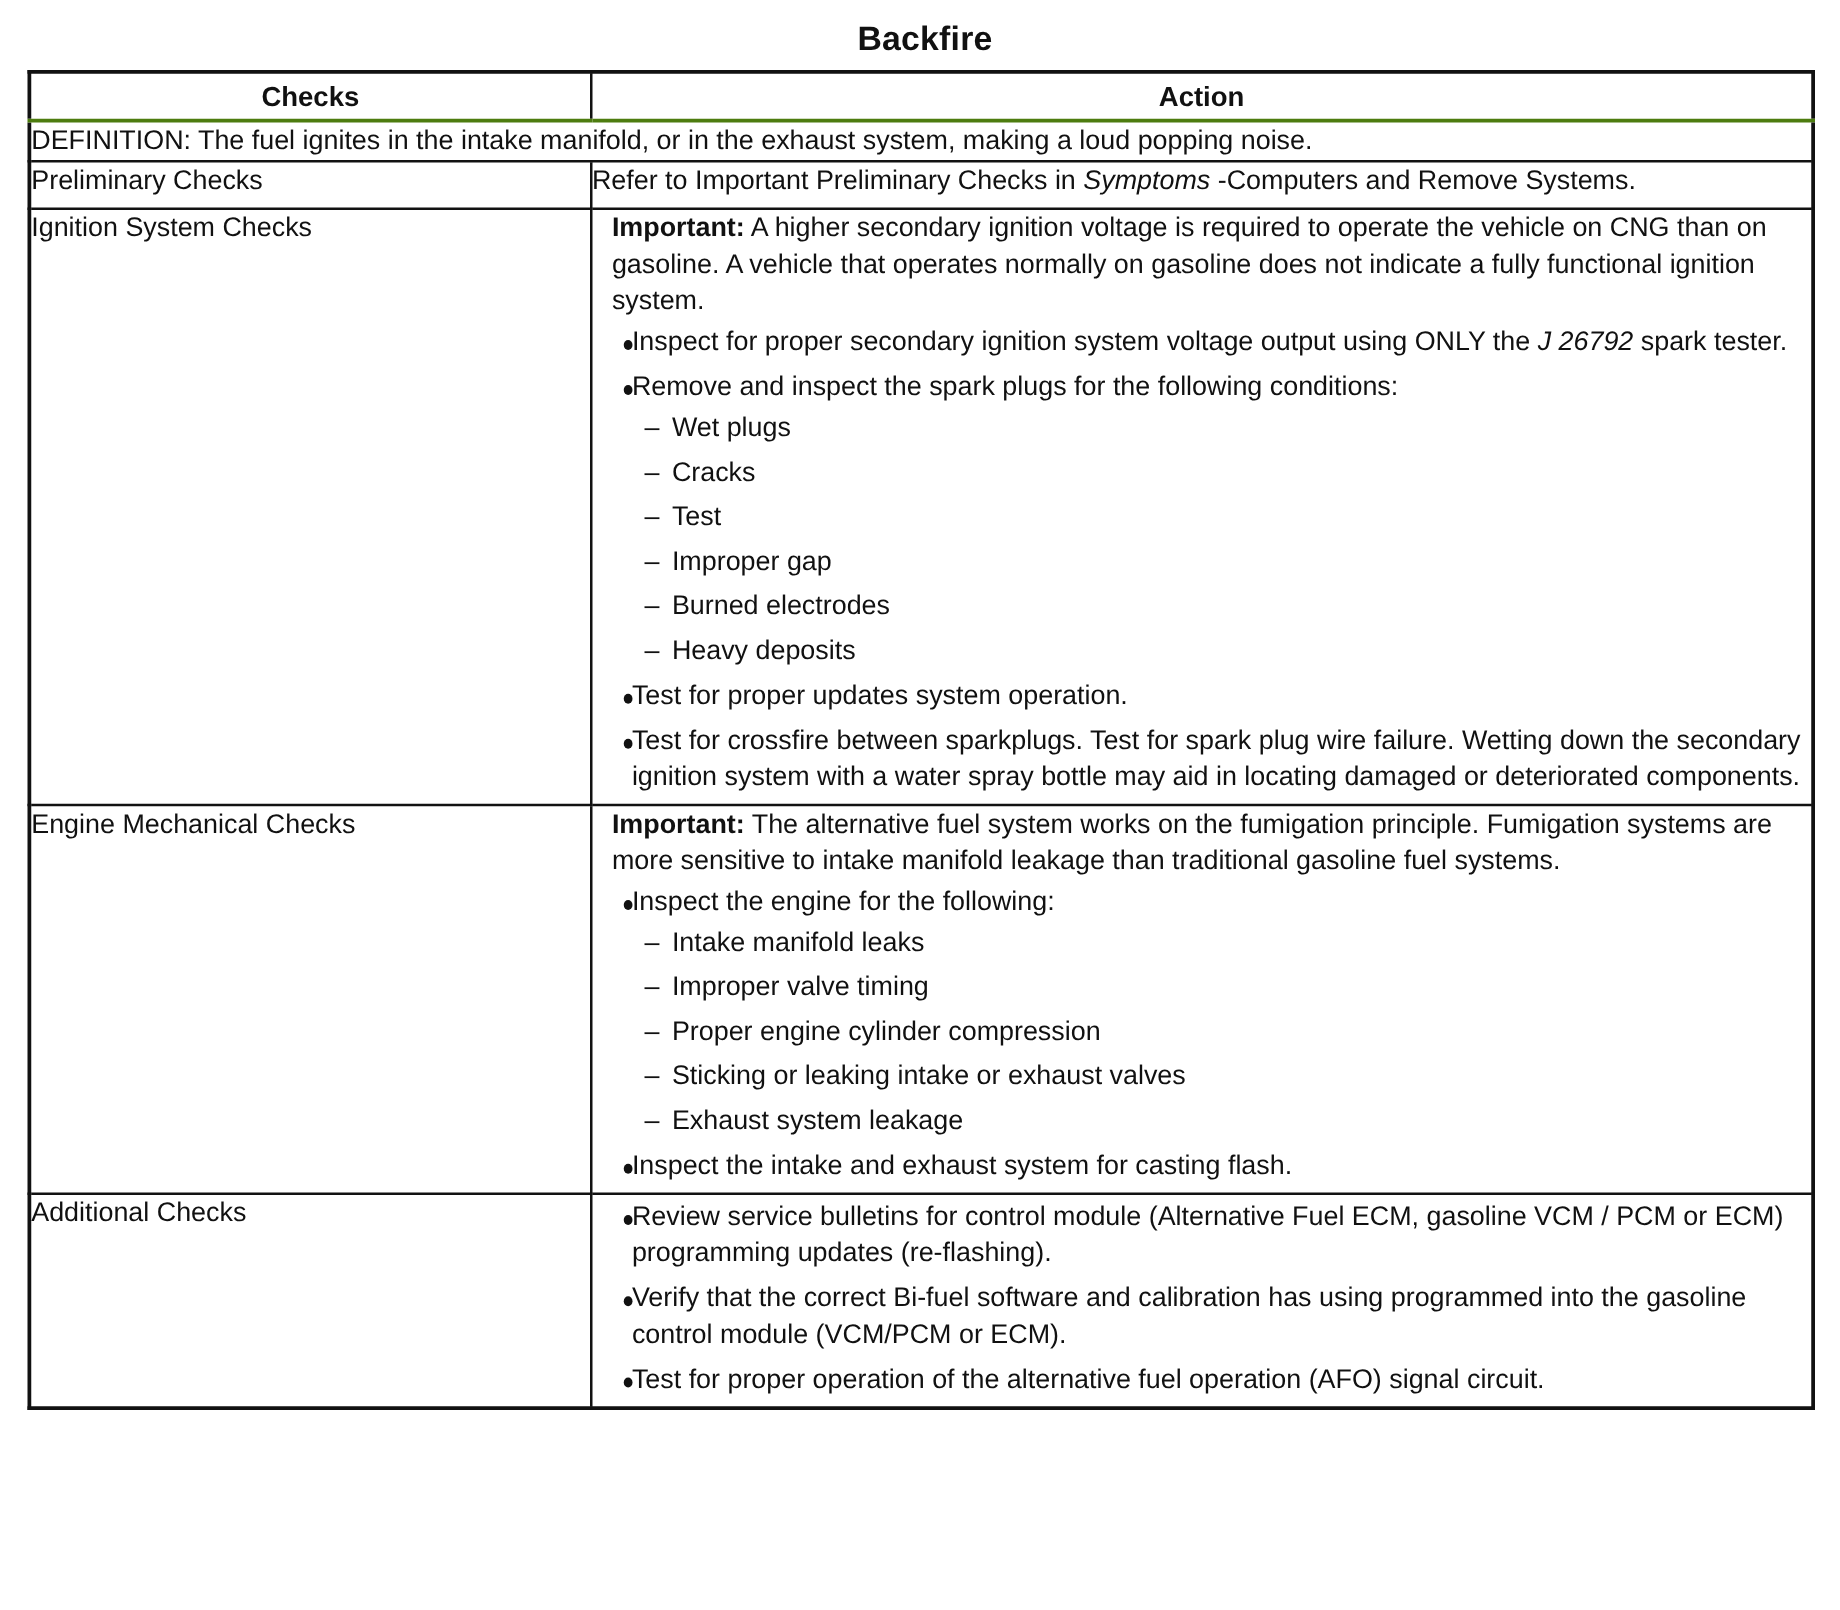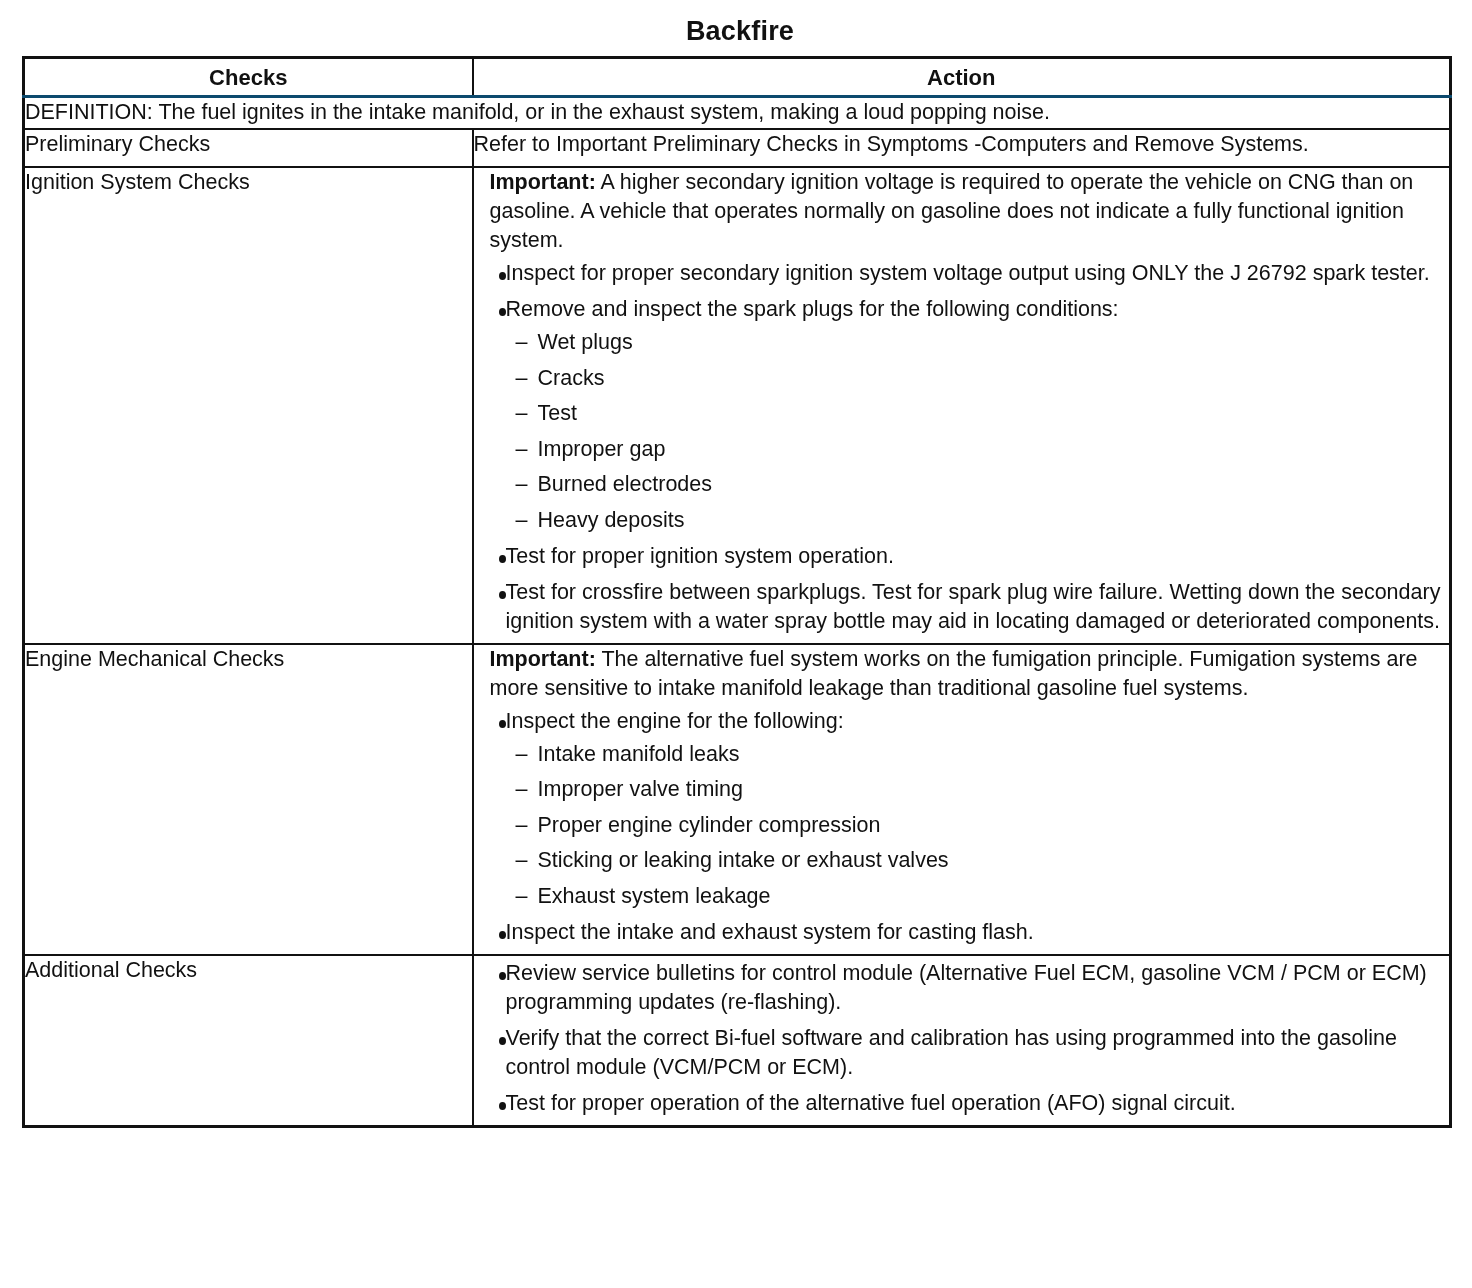--- a/index.html
+++ b/index.html
@@ -16,36 +16,36 @@
     border-collapse: collapse; table-layout: fixed;
     border: 3px solid #111;
   }
   table.doc col.c1 { width: 449px; }
   table.doc col.c2 { width: 978px; }
   table.doc td, table.doc th {
     border: 2px solid #111; vertical-align: top;
     font-size: 21.5px; line-height: 29px; padding: 0;
   }
   table.doc th { font-weight: bold; text-align: center; height: 36px; vertical-align: middle; font-size: 22px; }
-  tr.hdr th { border-bottom: 3px solid #0c4a6e; }
+  tr.hdr th { border-bottom: 3px solid #4d7c0f; }
   td.def { padding: 4px 18px 6px 17px; height: 30px; margin-left: 40px; }
   td.check { padding: 2px 18px 0 17px; }
   td.action { padding: 2px 10px 6px 12px; }
   .imp { margin: 0 0 4px 0; padding-left: 16px; }
   .imp b { font-weight: bold; }
   ul.bul { list-style: none; margin: 0; padding: 0; }
   ul.bul > li { position: relative; padding-left: 32px; margin: 3px 0 7px 0; }
   ul.bul > li > .dot {
     position: absolute; left: 25px; top: 13px; width: 7px; height: 8px;
     background: #111; border-radius: 50%;
   }
   ul.sub { list-style: none; margin: 4px 0 0 0; padding: 0; }
   ul.sub > li { position: relative; padding-left: 32px; margin: 0 0 6.5px 0; }
   ul.sub > li > .dash { position: absolute; left: 10px; top: 0; }
-  .it { }
+  .it { font-style: italic; }
   .row-prelim td { height: 36px; }
   .row-fuel td { height: 36px; }
 </style>
 </head>
 <body>
 
 <div class="title">Backfire</div>
 
 <table class="doc">
   <colgroup>
@@ -76,21 +76,21 @@
         <li><span class="dot"></span><span>Remove and inspect the spark plugs for the following conditions:</span>
           <ul class="sub">
             <li><span class="dash">–</span><span>Wet plugs</span></li>
             <li><span class="dash">–</span><span>Cracks</span></li>
             <li><span class="dash">–</span><span>Test</span></li>
             <li><span class="dash">–</span><span>Improper gap</span></li>
             <li><span class="dash">–</span><span>Burned electrodes</span></li>
             <li><span class="dash">–</span><span>Heavy deposits</span></li>
           </ul>
         </li>
-        <li><span class="dot"></span><span>Test for proper ignition system operation.</span></li>
+        <li><span class="dot"></span><span>Test for proper updates system operation.</span></li>
         <li><span class="dot"></span><span>Test for crossfire between sparkplugs. Test for spark plug wire failure. Wetting down the secondary ignition system with a water spray bottle may aid in locating damaged or deteriorated components.</span></li>
       </ul>
     </td>
   </tr>
 
   <tr>
     <td class="check">Engine Mechanical Checks</td>
     <td class="action">
       <div class="imp"><b>Important:</b><span> The alternative fuel system works on the fumigation principle. Fumigation systems are more sensitive to intake manifold leakage than traditional gasoline fuel systems.</span></div>
       <ul class="bul">

